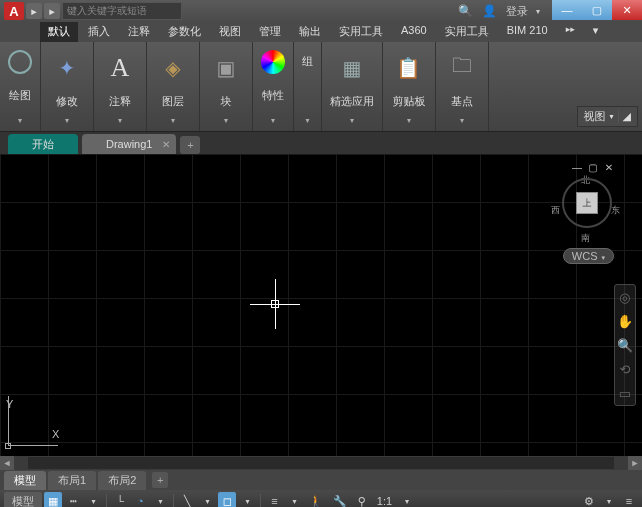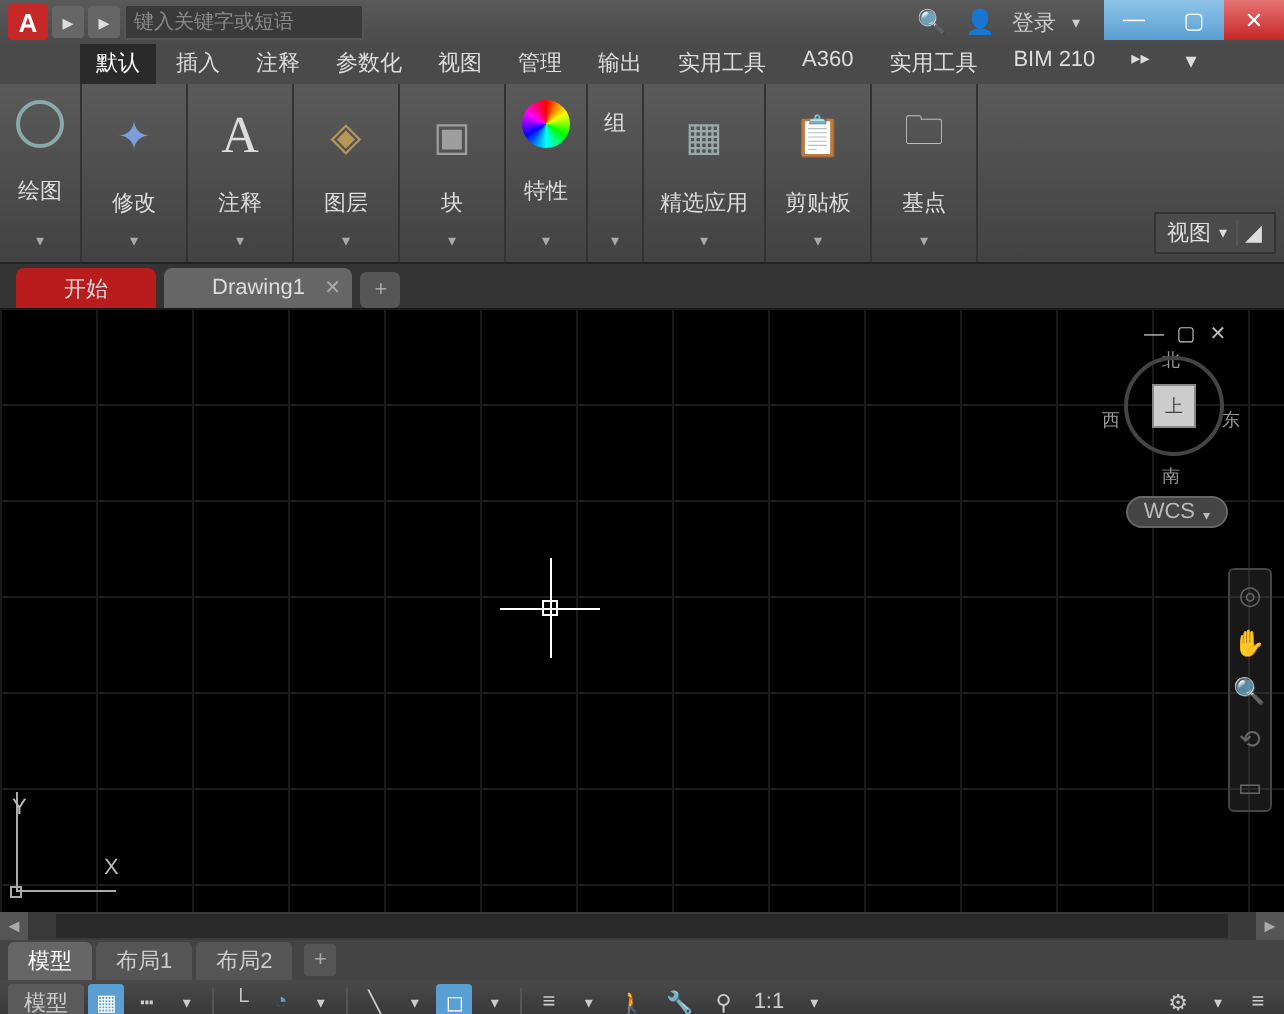--- a/index.html
+++ b/index.html
@@ -21,21 +21,21 @@
 .menu-item{padding:2px 8px;color:#ddd;font-size:11px;white-space:nowrap}
 .menu-item.active{background:#2a2a2a;color:#fff}
 .ribbon{height:90px;background:linear-gradient(#5a5a5a,#424242);display:flex;border-bottom:1px solid #222}
 .ribbon-panel{display:flex;flex-direction:column;align-items:center;justify-content:space-between;padding:4px 8px;border-right:1px solid #333;position:relative}
 .panel-icon{width:36px;height:36px;display:flex;align-items:center;justify-content:center;font-size:20px;margin-top:4px}
 .panel-label{color:#ddd;font-size:11px;padding:2px 0}
 .panel-arrow{color:#aaa;font-size:8px;padding-bottom:2px}
 .ribbon-right{margin-left:auto;display:flex;flex-direction:column;justify-content:flex-end;padding:4px}
 .view-btn{background:#4a4a4a;border:1px solid #333;color:#ddd;padding:2px 6px;display:flex;align-items:center;gap:4px}
 .doc-tabs{height:22px;background:#333;display:flex;align-items:flex-end;padding:0 8px;gap:4px}
-.doc-tab{height:20px;padding:0 24px;display:flex;align-items:center;background:#b91c1c;color:#ddd;border-radius:4px 4px 0 0;font-size:11px;position:relative}
+.doc-tab{height:20px;padding:0 24px;display:flex;align-items:center;background:#0f766e;color:#ddd;border-radius:4px 4px 0 0;font-size:11px;position:relative}
 .doc-tab.active{background:#666}
 .doc-tab .close{position:absolute;right:6px;color:#aaa;font-size:10px}
 .tab-add{width:20px;height:18px;background:#555;border-radius:3px;display:flex;align-items:center;justify-content:center;color:#aaa}
 .canvas-area{position:relative;height:302px;background:#000;overflow:hidden}
 .canvas-grid{position:absolute;inset:0;background-image:linear-gradient(#1a1a1a 1px,transparent 1px),linear-gradient(90deg,#1a1a1a 1px,transparent 1px);background-size:48px 48px}
 .crosshair{position:absolute;left:275px;top:150px}
 .crosshair::before{content:"";position:absolute;width:50px;height:1px;background:#fff;left:-25px;top:0}
 .crosshair::after{content:"";position:absolute;width:1px;height:50px;background:#fff;top:-25px;left:0}
 .crosshair-box{position:absolute;width:8px;height:8px;border:1px solid #fff;left:-4px;top:-4px}
 .ucs{position:absolute;left:6px;bottom:12px;color:#bbb}

